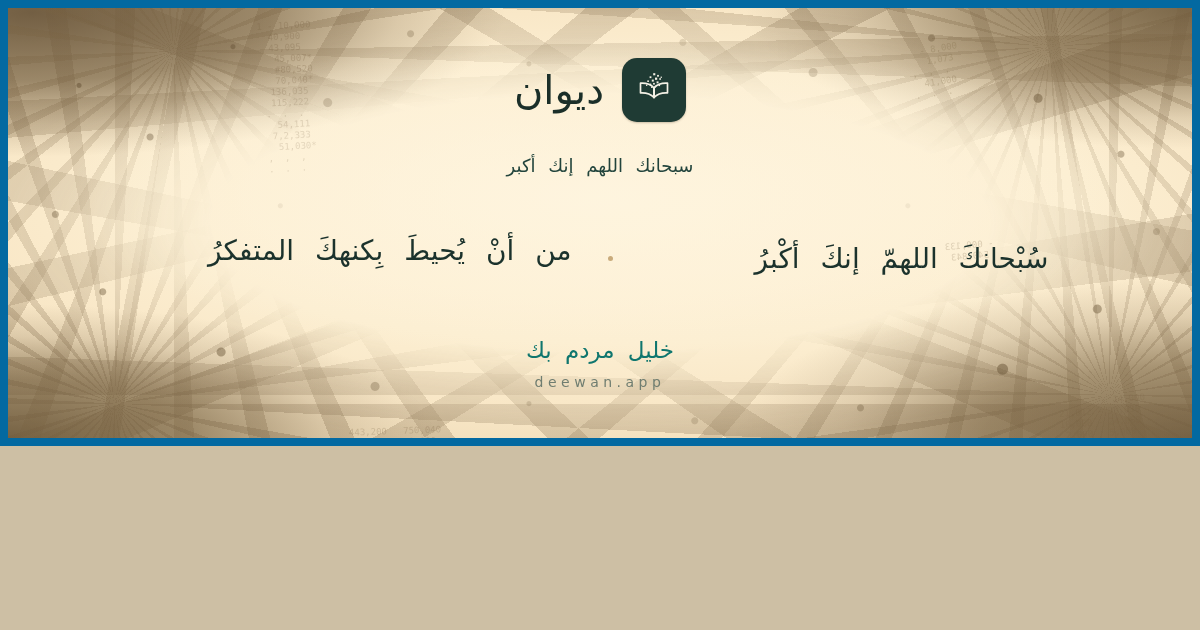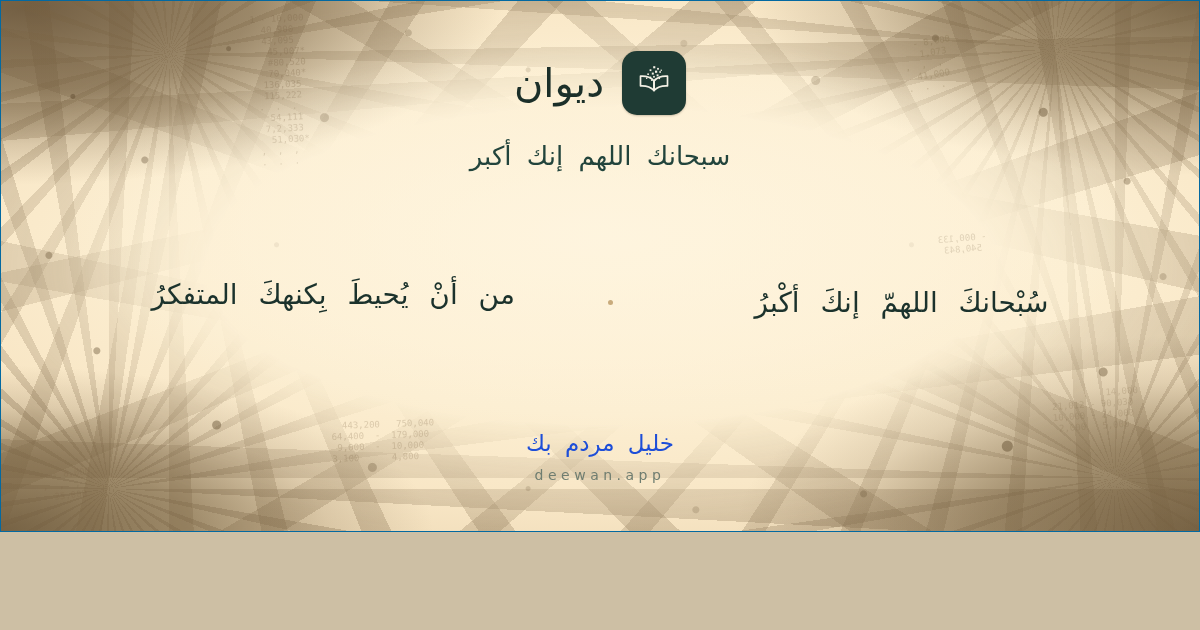--- a/index.html
+++ b/index.html
@@ -12,25 +12,25 @@
     width: 1200px;
     height: 630px;
     overflow: hidden;
     font-family: "DejaVu Sans", "Liberation Sans", sans-serif;
   }
 
   
   .card {
     position: relative;
     width: 1200px;
-    height: 532px;
+    height: 446px;
     overflow: hidden;
     background: #e6d6b8;
     box-sizing: border-box;
-    border: 1px solid #0369a1;
+    border: 8px solid #0369a1;
   }
 
   
   .bg-base {
     position: absolute;
     inset: 0;
     background:
       radial-gradient(115% 95% at 52% 46%, #fdf0d4 0%, #fceed1 34%, #f8e6c5 52%, #ecd8b4 68%, #d9c5a2 82%, #b9a382 100%);
   }
 
@@ -149,22 +149,22 @@
   .logo-mark svg { display: block; }
   .brand-name {
     font-size: 40px;
     line-height: 1;
     color: #1b2f29;
     font-weight: 400;
     letter-spacing: .5px;
   }
 
   .tagline {
-    margin-top: 26px;
-    font-size: 26px;
+    margin-top: 33px;
+    font-size: 18px;
     color: #22443c;
     letter-spacing: .4px;
     word-spacing: 7px;
   }
 
   .verse-wrap {
     flex: 1;
     width: 100%;
     display: flex;
     align-items: center;
@@ -178,40 +178,40 @@
     margin-top: -12px;
   }
   .hemistich {
     font-size: 28px;
     color: #1b322c;
     letter-spacing: .2px;
     word-spacing: 12px;
     white-space: nowrap;
   }
   .hemistich-first { width: 400px; text-align: right; padding-inline-end: 18px; margin-top: 16px; }
-  .hemistich-second { width: 420px; text-align: left; padding-inline-start: 18px; }
+  .hemistich-second { width: 420px; text-align: right; padding-inline-start: 18px; }
   .verse-dot {
     width: 5px;
     height: 5px;
     border-radius: 50%;
     background: #c9ab7c;
     flex: 0 0 auto;
     margin: 0 18px;
     align-self: center;
     position: relative;
     top: 8px;
   }
 
   .footer {
     margin-bottom: 48px;
     text-align: center;
   }
   .author {
     font-size: 23px;
-    color: #1d4ed8;
+    color: #0f766e;
     word-spacing: 6px;
     letter-spacing: .2px;
   }
   .site {
     margin-top: 11px;
     font-size: 14px;
     color: #6f7d70;
     letter-spacing: 4.5px;
     direction: ltr;
   }

